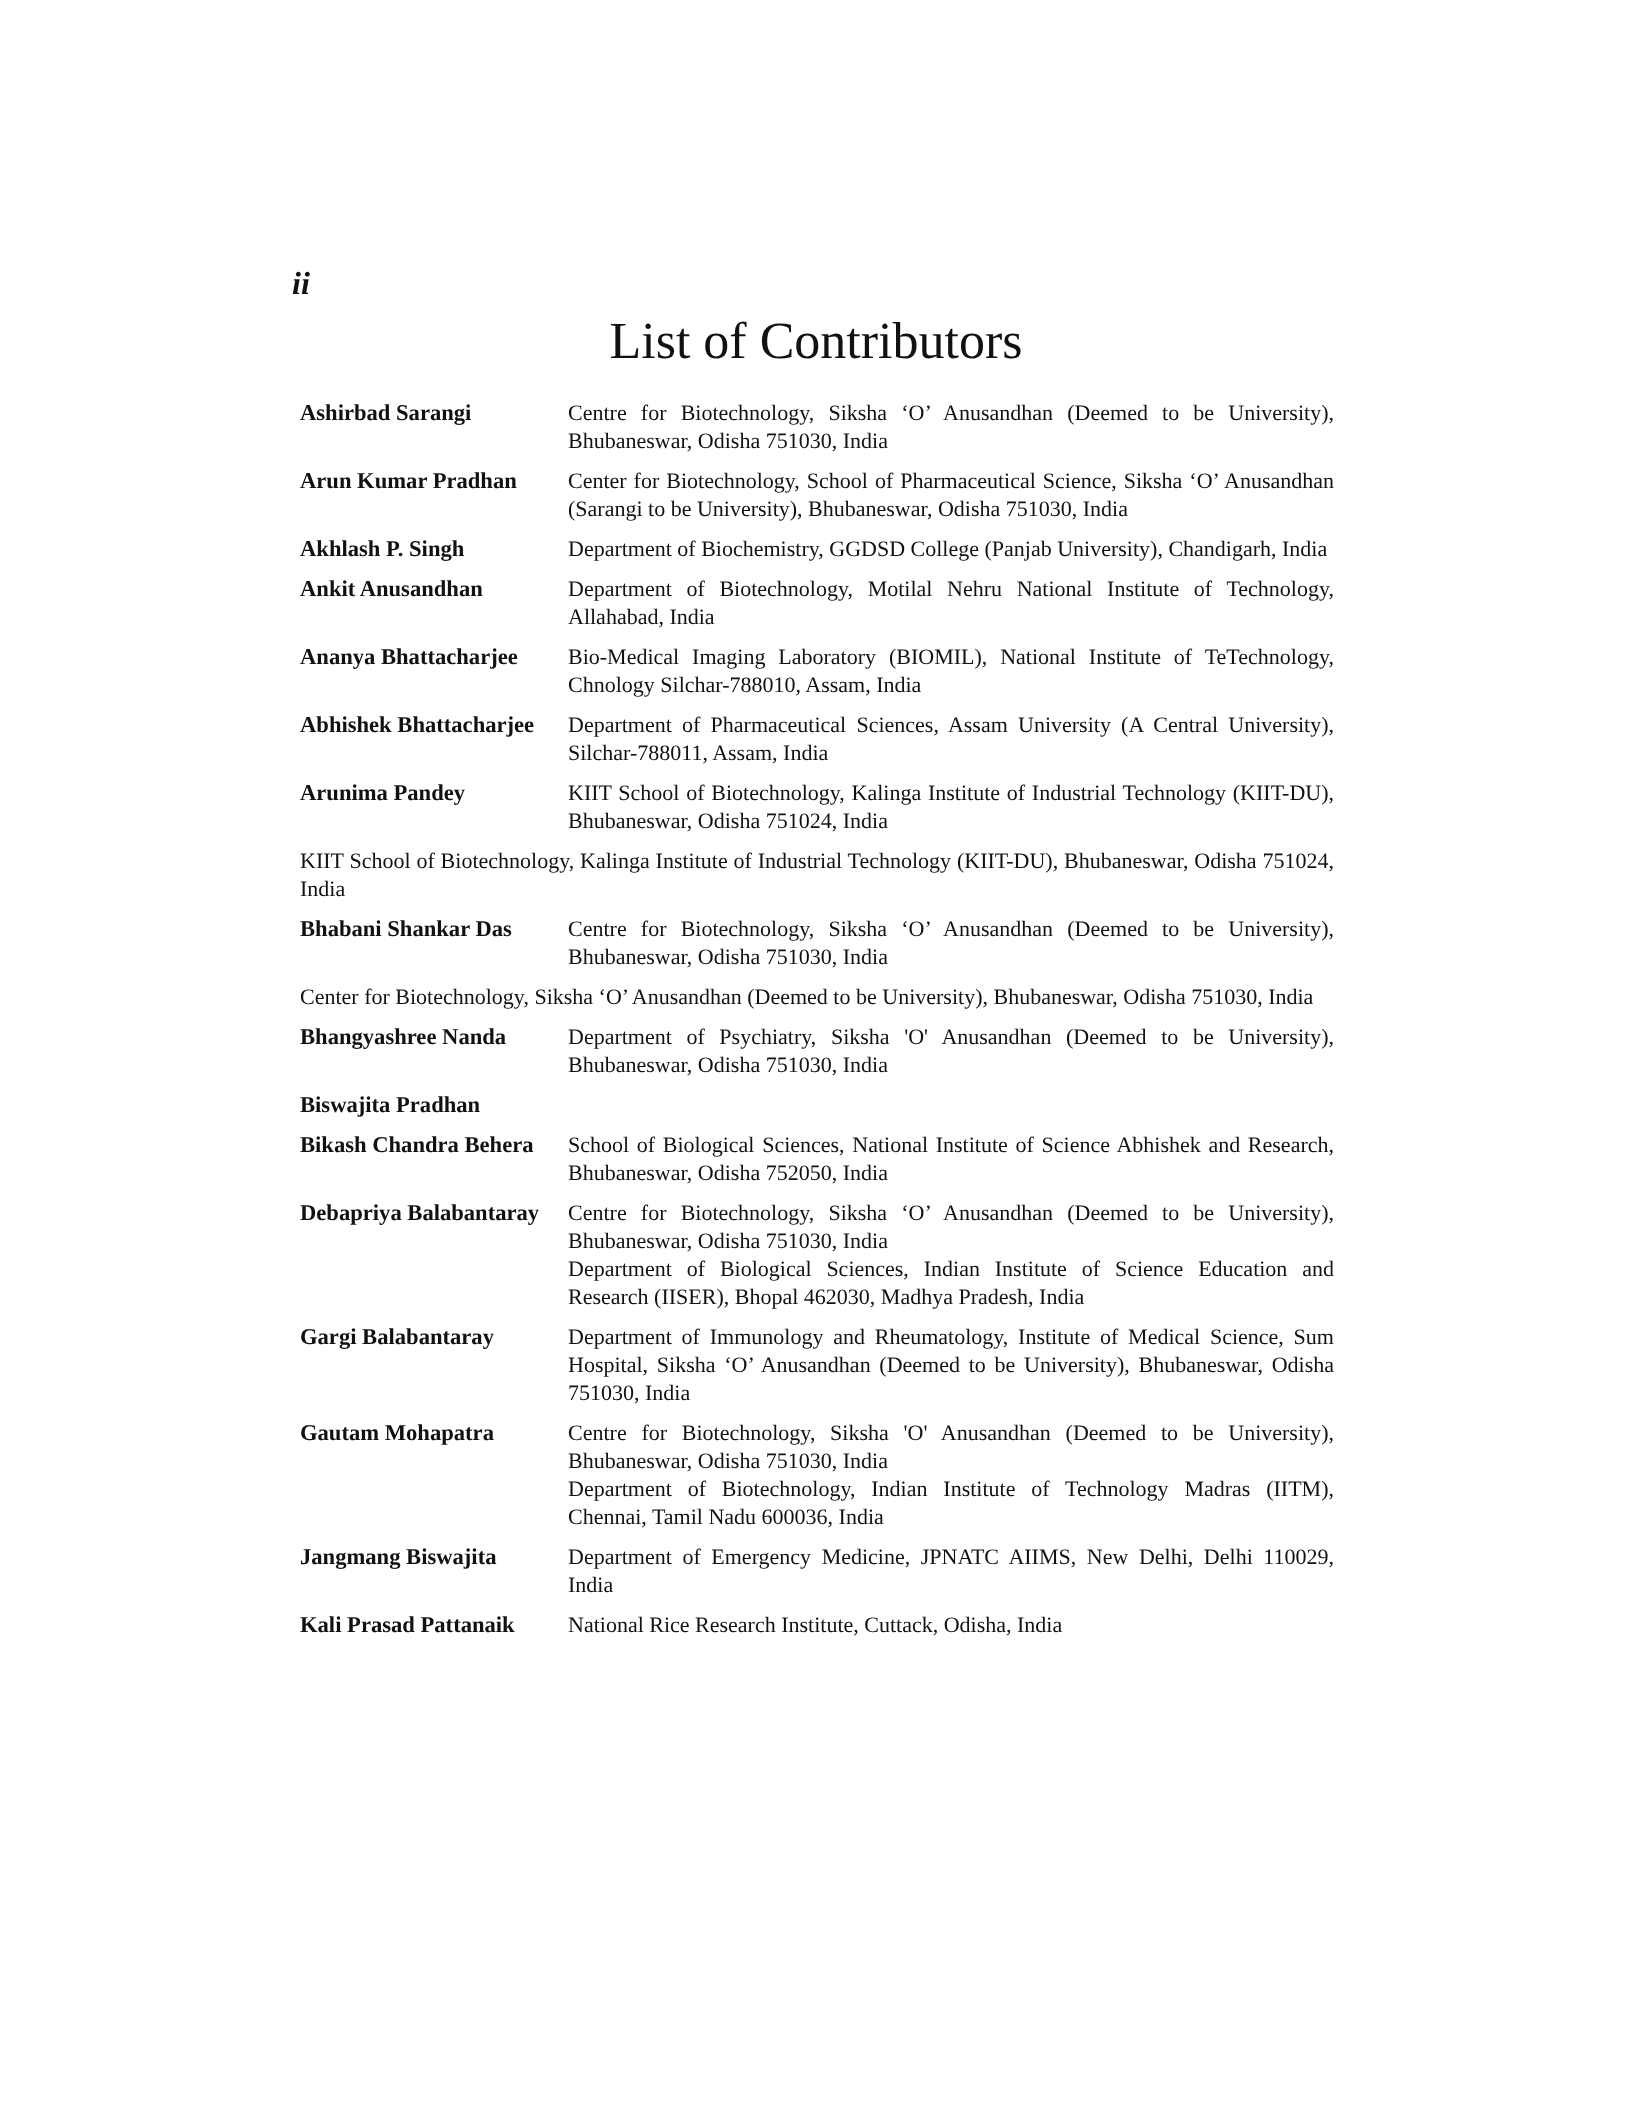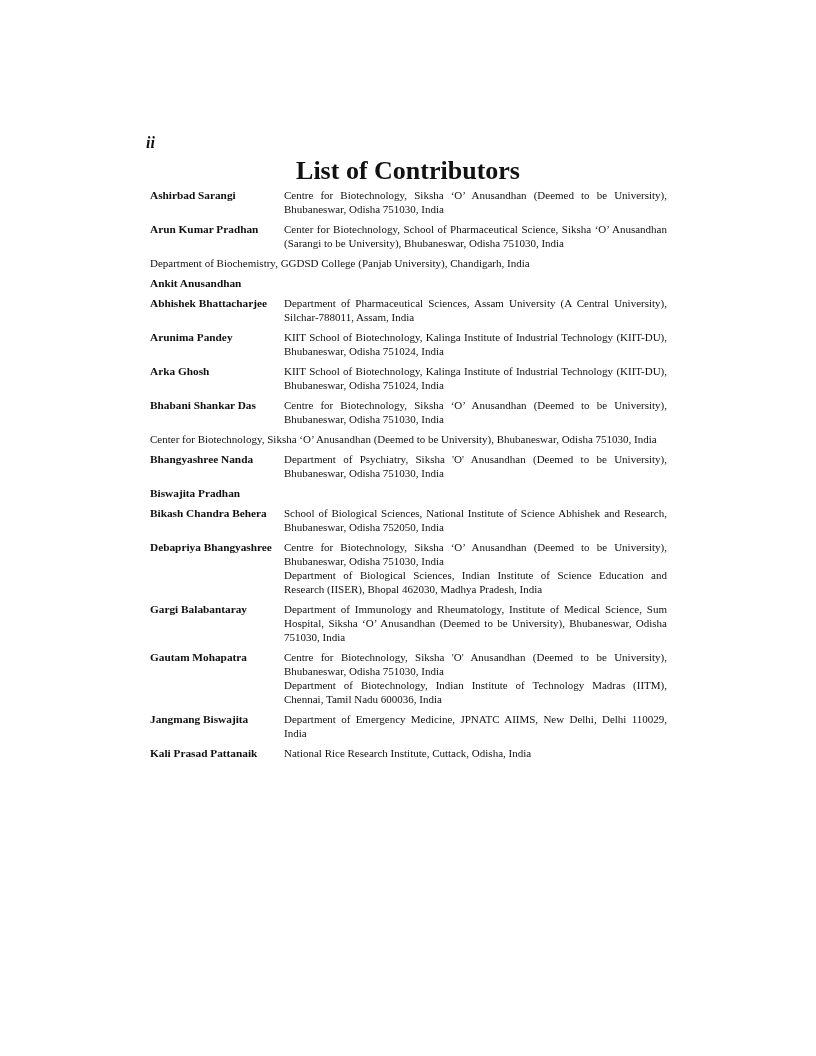--- a/index.html
+++ b/index.html
@@ -1,22 +1,22 @@
 <!DOCTYPE html>
 <html><head>
 <meta charset="utf-8">
 <style>
   html, body { margin: 0; padding: 0; background: #ffffff; }
   body { width: 816px; height: 1056px; position: relative; overflow: hidden;
          font-family: "Liberation Serif", serif; color: #111111; }
   .page-num { position: absolute; left: 146px; top: 134px; font-size: 16px;
               font-weight: bold; font-style: italic; }
   .title { position: absolute; left: 0; width: 816px; top: 156px; text-align: center;
-           font-size: 26px; font-weight: bold; margin: 0; letter-spacing: 0px; }
-  .list { position: absolute; left: 150px; top: 188px; width: 517px; }
+           font-size: 26px; font-weight: normal; margin: 0; letter-spacing: 0px; }
+  .list { position: absolute; left: 150px; top: 200px; width: 517px; }
   .row { display: flex; margin-bottom: 6px; }
   .name { width: 134px; flex: none; font-weight: bold; font-size: 11.3px; line-height: 14px; }
   .aff-col { flex: 1; }
   .aff { font-size: 11px; line-height: 14px; text-align: justify; }
 </style>
 </head>
 <body>
 
 <div class="page-num">ii</div>
 <h1 class="title">List of Contributors</h1>
@@ -28,41 +28,50 @@
         <div class="aff">Centre for Biotechnology, Siksha ‘O’ Anusandhan (Deemed to be University), Bhubaneswar, Odisha 751030, India</div>
       </div>
     </div>
     <div class="row">
       <div class="name">Arun Kumar Pradhan</div>
       <div class="aff-col">
         <div class="aff">Center for Biotechnology, School of Pharmaceutical Science, Siksha ‘O’ Anusandhan (Sarangi to be University), Bhubaneswar, Odisha 751030, India</div>
       </div>
     </div>
     <div class="row">
+      <div class="name">Akhlash P. Singh</div>
       <div class="aff-col">
         <div class="aff">Department of Biochemistry, GGDSD College (Panjab University), Chandigarh, India</div>
       </div>
     </div>
     <div class="row">
       <div class="name">Ankit Anusandhan</div>
+      <div class="aff-col">
+        <div class="aff">Department of Biotechnology, Motilal Nehru National Institute of Technology, Allahabad, India</div>
+      </div>
+    </div>
+    <div class="row">
+      <div class="name">Ananya Bhattacharjee</div>
+      <div class="aff-col">
+        <div class="aff">Bio-Medical Imaging Laboratory (BIOMIL), National Institute of TeTechnology, Chnology Silchar-788010, Assam, India</div>
+      </div>
     </div>
     <div class="row">
       <div class="name">Abhishek Bhattacharjee</div>
       <div class="aff-col">
         <div class="aff">Department of Pharmaceutical Sciences, Assam University (A Central University), Silchar-788011, Assam, India</div>
       </div>
     </div>
     <div class="row">
       <div class="name">Arunima Pandey</div>
       <div class="aff-col">
         <div class="aff">KIIT School of Biotechnology, Kalinga Institute of Industrial Technology (KIIT-DU), Bhubaneswar, Odisha 751024, India</div>
       </div>
     </div>
     <div class="row">
-      <div class="name">Arka Ghosh</div>
       <div class="aff-col">
         <div class="aff">KIIT School of Biotechnology, Kalinga Institute of Industrial Technology (KIIT-DU), Bhubaneswar, Odisha 751024, India</div>
       </div>
     </div>
     <div class="row">
       <div class="name">Bhabani Shankar Das</div>
       <div class="aff-col">
         <div class="aff">Centre for Biotechnology, Siksha ‘O’ Anusandhan (Deemed to be University), Bhubaneswar, Odisha 751030, India</div>
       </div>
     </div>
@@ -80,21 +89,21 @@
     <div class="row">
       <div class="name">Biswajita Pradhan</div>
     </div>
     <div class="row">
       <div class="name">Bikash Chandra Behera</div>
       <div class="aff-col">
         <div class="aff">School of Biological Sciences, National Institute of Science Abhishek and Research, Bhubaneswar, Odisha 752050, India</div>
       </div>
     </div>
     <div class="row">
-      <div class="name">Debapriya Bhangyashree</div>
+      <div class="name">Debapriya Balabantaray</div>
       <div class="aff-col">
         <div class="aff">Centre for Biotechnology, Siksha ‘O’ Anusandhan (Deemed to be University), Bhubaneswar, Odisha 751030, India</div>
         <div class="aff">Department of Biological Sciences, Indian Institute of Science Education and Research (IISER), Bhopal 462030, Madhya Pradesh, India</div>
       </div>
     </div>
     <div class="row">
       <div class="name">Gargi Balabantaray</div>
       <div class="aff-col">
         <div class="aff">Department of Immunology and Rheumatology, Institute of Medical Science, Sum Hospital, Siksha ‘O’ Anusandhan (Deemed to be University), Bhubaneswar, Odisha 751030, India</div>
       </div>

